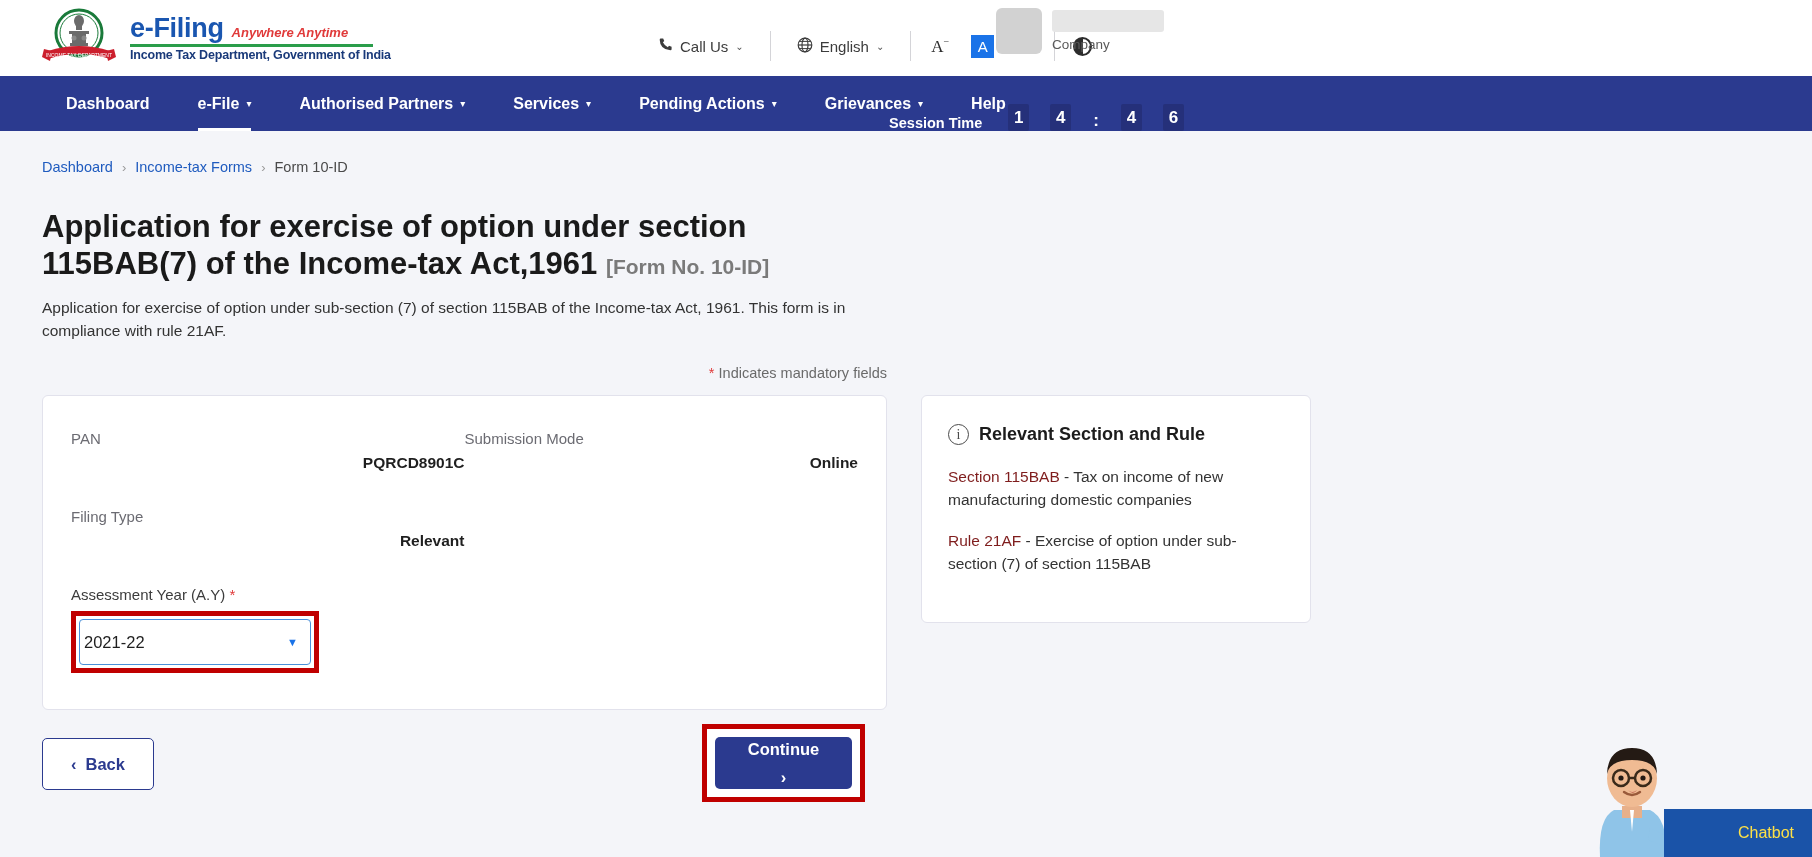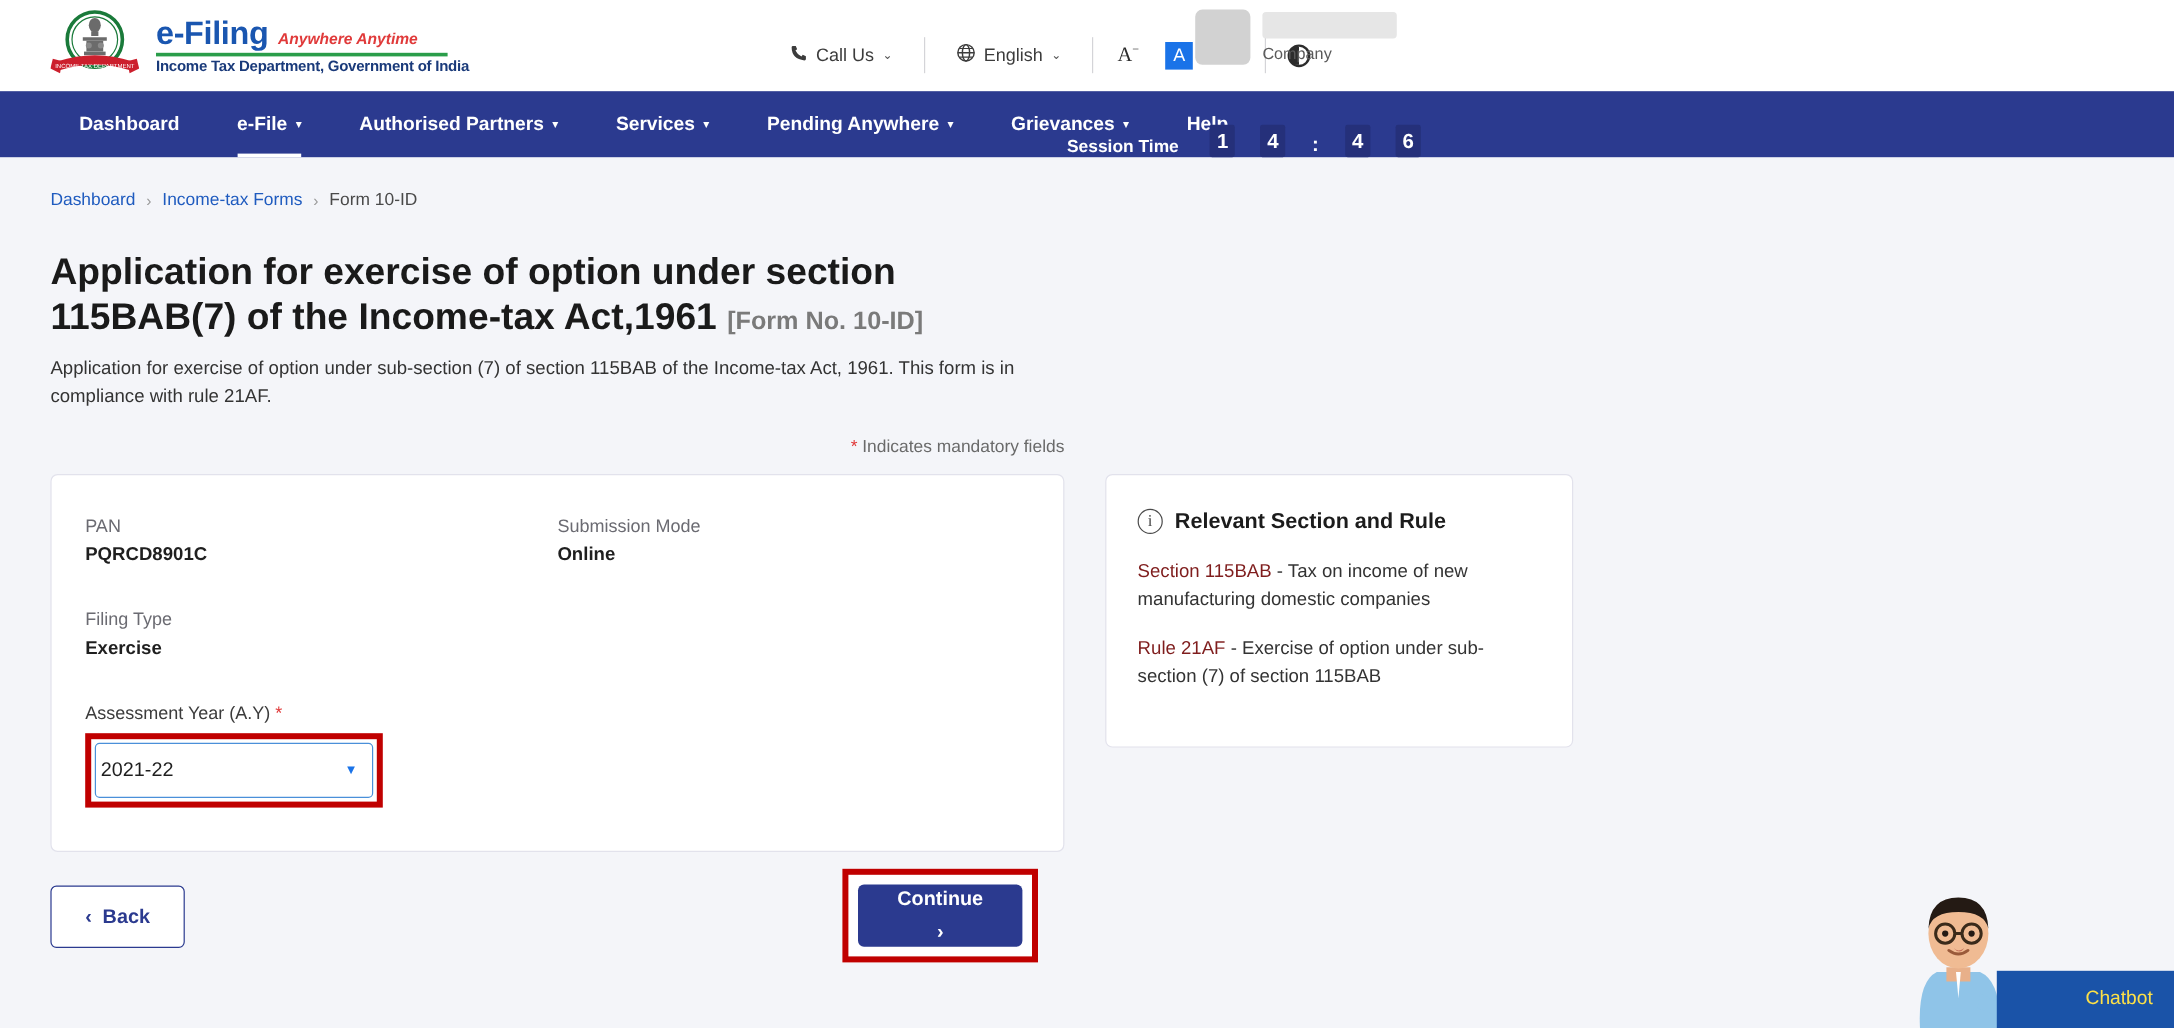--- a/index.html
+++ b/index.html
@@ -145,21 +145,21 @@
     background: #fff;
     border: 1px solid #e2e2ec;
     border-radius: 6px;
     padding: 34px 28px 36px 28px;
     min-height: 275px;
   }
   .fgrid { display: flex; }
   .fcol { flex: 1; }
   .fld { margin-bottom: 36px; }
   .fld-lbl { font-size: 15px; color: #6b6b72; margin-bottom: 7px; }
-  .fld-val { font-size: 15.5px; color: #1f1f1f; font-weight: bold; }
+  .fld-val { font-size: 15.5px; color: #1f1f1f; font-weight: bold; text-align: right; }
 
   .select-label { font-size: 15px; color: #3c3c3c; margin-bottom: 8px; }
   .redbox {
     display: inline-block;
     border: 5px solid #c00000;
     padding: 3px;
     background: #fff;
   }
   .select {
     width: 232px; height: 46px;
@@ -319,21 +319,21 @@
   </div>
   <div class="nav-item">
     <span>Authorised Partners</span>
     <span class="nav-caret">▾</span>
   </div>
   <div class="nav-item">
     <span>Services</span>
     <span class="nav-caret">▾</span>
   </div>
   <div class="nav-item">
-    <span>Pending Anywhere</span>
+    <span>Pending Actions</span>
     <span class="nav-caret">▾</span>
   </div>
   <div class="nav-item">
     <span>Grievances</span>
     <span class="nav-caret">▾</span>
   </div>
   <div class="nav-item">
     <span>Help</span>
   </div>
 
@@ -373,21 +373,21 @@
 
     <div class="card">
       <div class="fgrid">
         <div class="fcol">
           <div class="fld">
             <div class="fld-lbl">PAN</div>
             <div class="fld-val">PQRCD8901C</div>
           </div>
           <div class="fld">
             <div class="fld-lbl">Filing Type</div>
-            <div class="fld-val">Exercise</div>
+            <div class="fld-val">Relevant</div>
           </div>
         </div>
         <div class="fcol">
           <div class="fld">
             <div class="fld-lbl">Submission Mode</div>
             <div class="fld-val">Online</div>
           </div>
         </div>
       </div>
 

